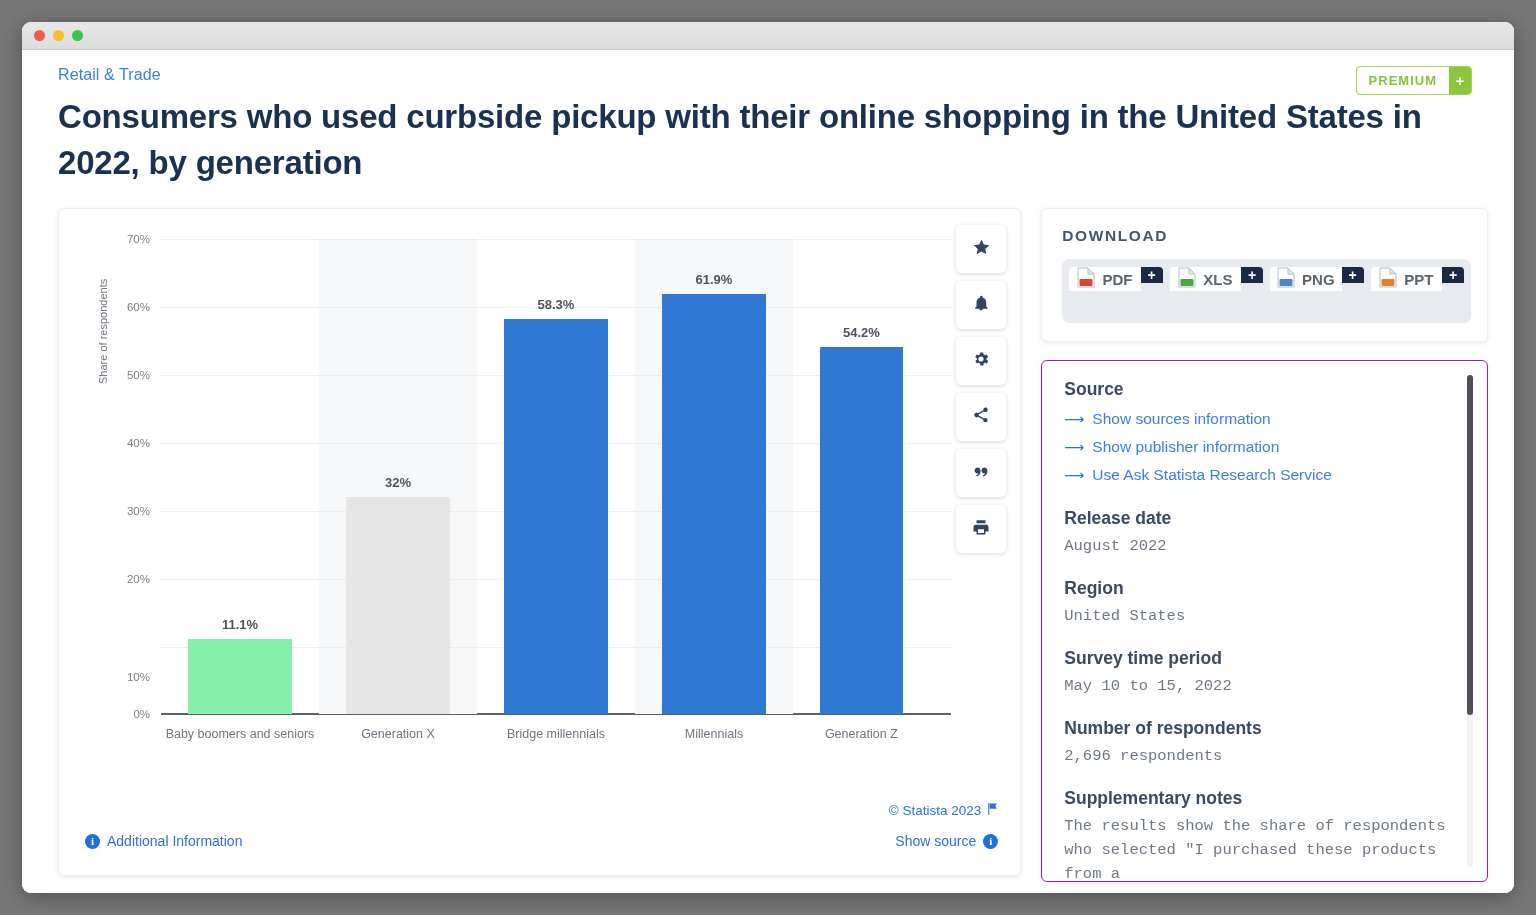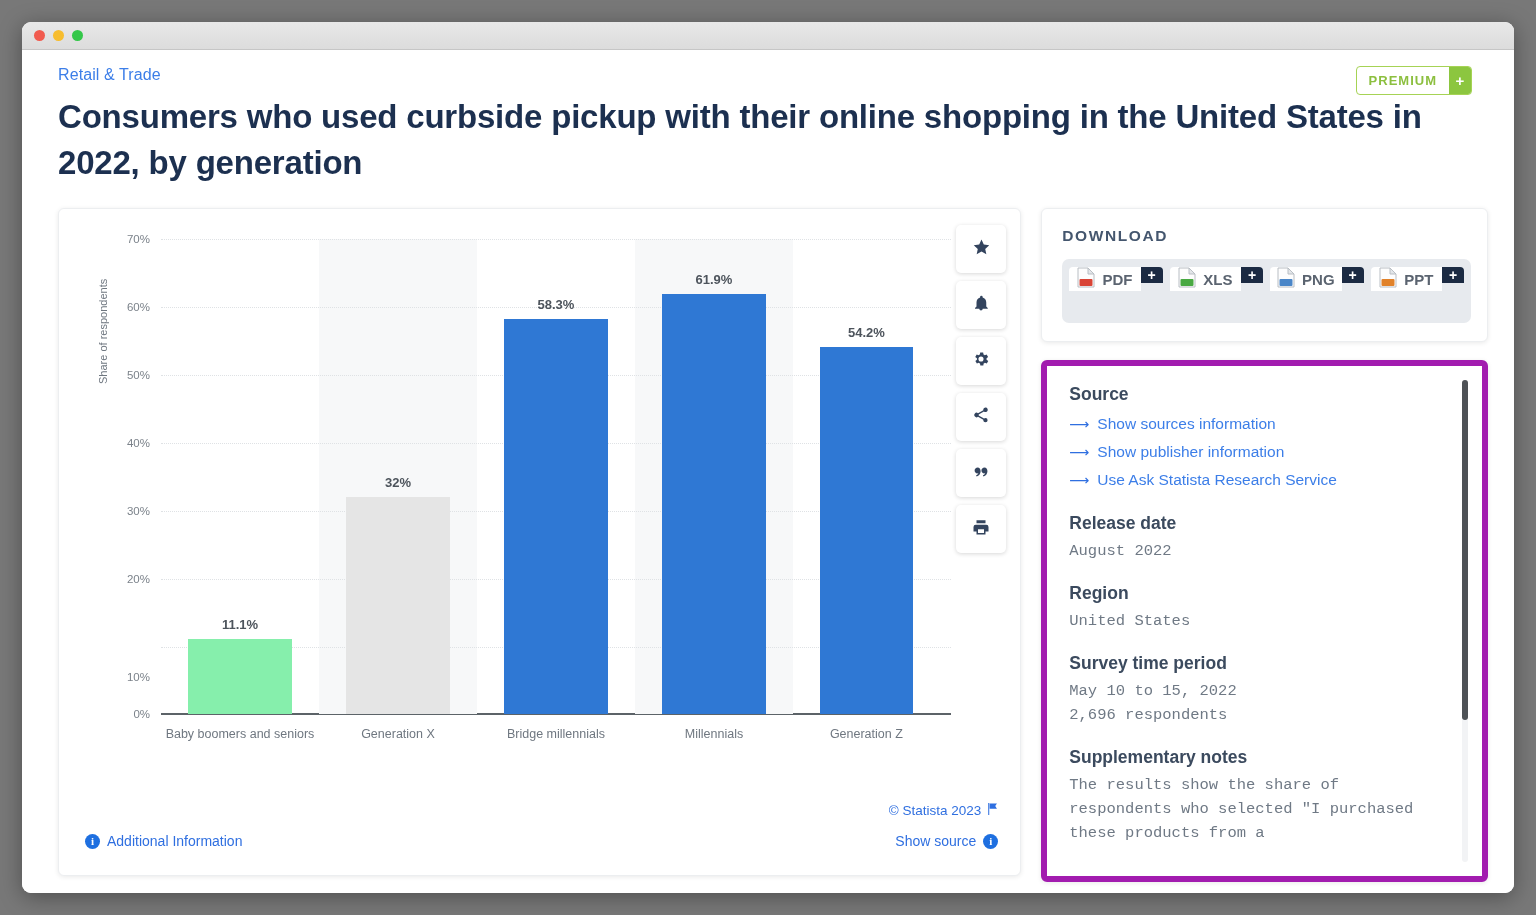--- a/index.html
+++ b/index.html
@@ -335,21 +335,21 @@
     align-items: center;
     justify-content: center;
     font-size: 14px;
     font-weight: bold;
   }
   .fileicon { width: 18px; height: 21px; flex: none; }
 
   .source-card {
     position: relative;
     background: #fff;
-    border: 6px solid #a21caf;
+    border: 1px solid #a21caf;
     border-radius: 6px;
     box-shadow: 0 1px 5px rgba(0,0,0,.09);
     padding: 18px 40px 10px 22px;
     height: 522px;
     overflow: hidden;
   }
   .src-h {
     color: #3b4a5e;
     font-size: 17.5px;
     font-weight: bold;
@@ -447,21 +447,21 @@
                 <div class="xtick" style="left: 50%;">Generation X</div>
               </div>
               <div class="bar" style="left: 342.86px; width: 104.28px; height: 395.607px; background: rgb(47, 120, 212);">
                 <div class="bar-value">58.3%</div>
                 <div class="xtick" style="left: 50%;">Bridge millennials</div>
               </div>
               <div class="bar" style="left: 500.86px; width: 104.28px; height: 420.036px; background: rgb(47, 120, 212);">
                 <div class="bar-value">61.9%</div>
                 <div class="xtick" style="left: 50%;">Millennials</div>
               </div>
-              <div class="bar" style="left: 658.86px; width: 93px; height: 367.786px; background: rgb(47, 120, 212);">
+              <div class="bar" style="left: 658.86px; width: 83px; height: 367.786px; background: rgb(47, 120, 212);">
                 <div class="bar-value">54.2%</div>
                 <div class="xtick" style="left: 50%;">Generation Z</div>
               </div>
             </div>
         </div>
 
         <div class="tool-rail">
           <div class="tool-btn">
             <span>
               <svg width="19" height="19" viewBox="0 0 24 24">
@@ -596,20 +596,21 @@
 
           <div class="src-h spaced">Release date</div>
           <div class="src-val">August 2022</div>
 
           <div class="src-h spaced">Region</div>
           <div class="src-val">United States</div>
 
           <div class="src-h spaced">Survey time period</div>
           <div class="src-val">May 10 to 15, 2022</div>
 
+          <div class="src-h spaced">Number of respondents</div>
           <div class="src-val">2,696 respondents</div>
 
           <div class="src-h spaced">Supplementary notes</div>
           <div class="src-val">The results show the share of respondents who selected "I purchased these products from a</div>
 
           <div class="scrollbar-track">
             <div class="scrollbar-thumb"></div>
           </div>
         </div>
 

